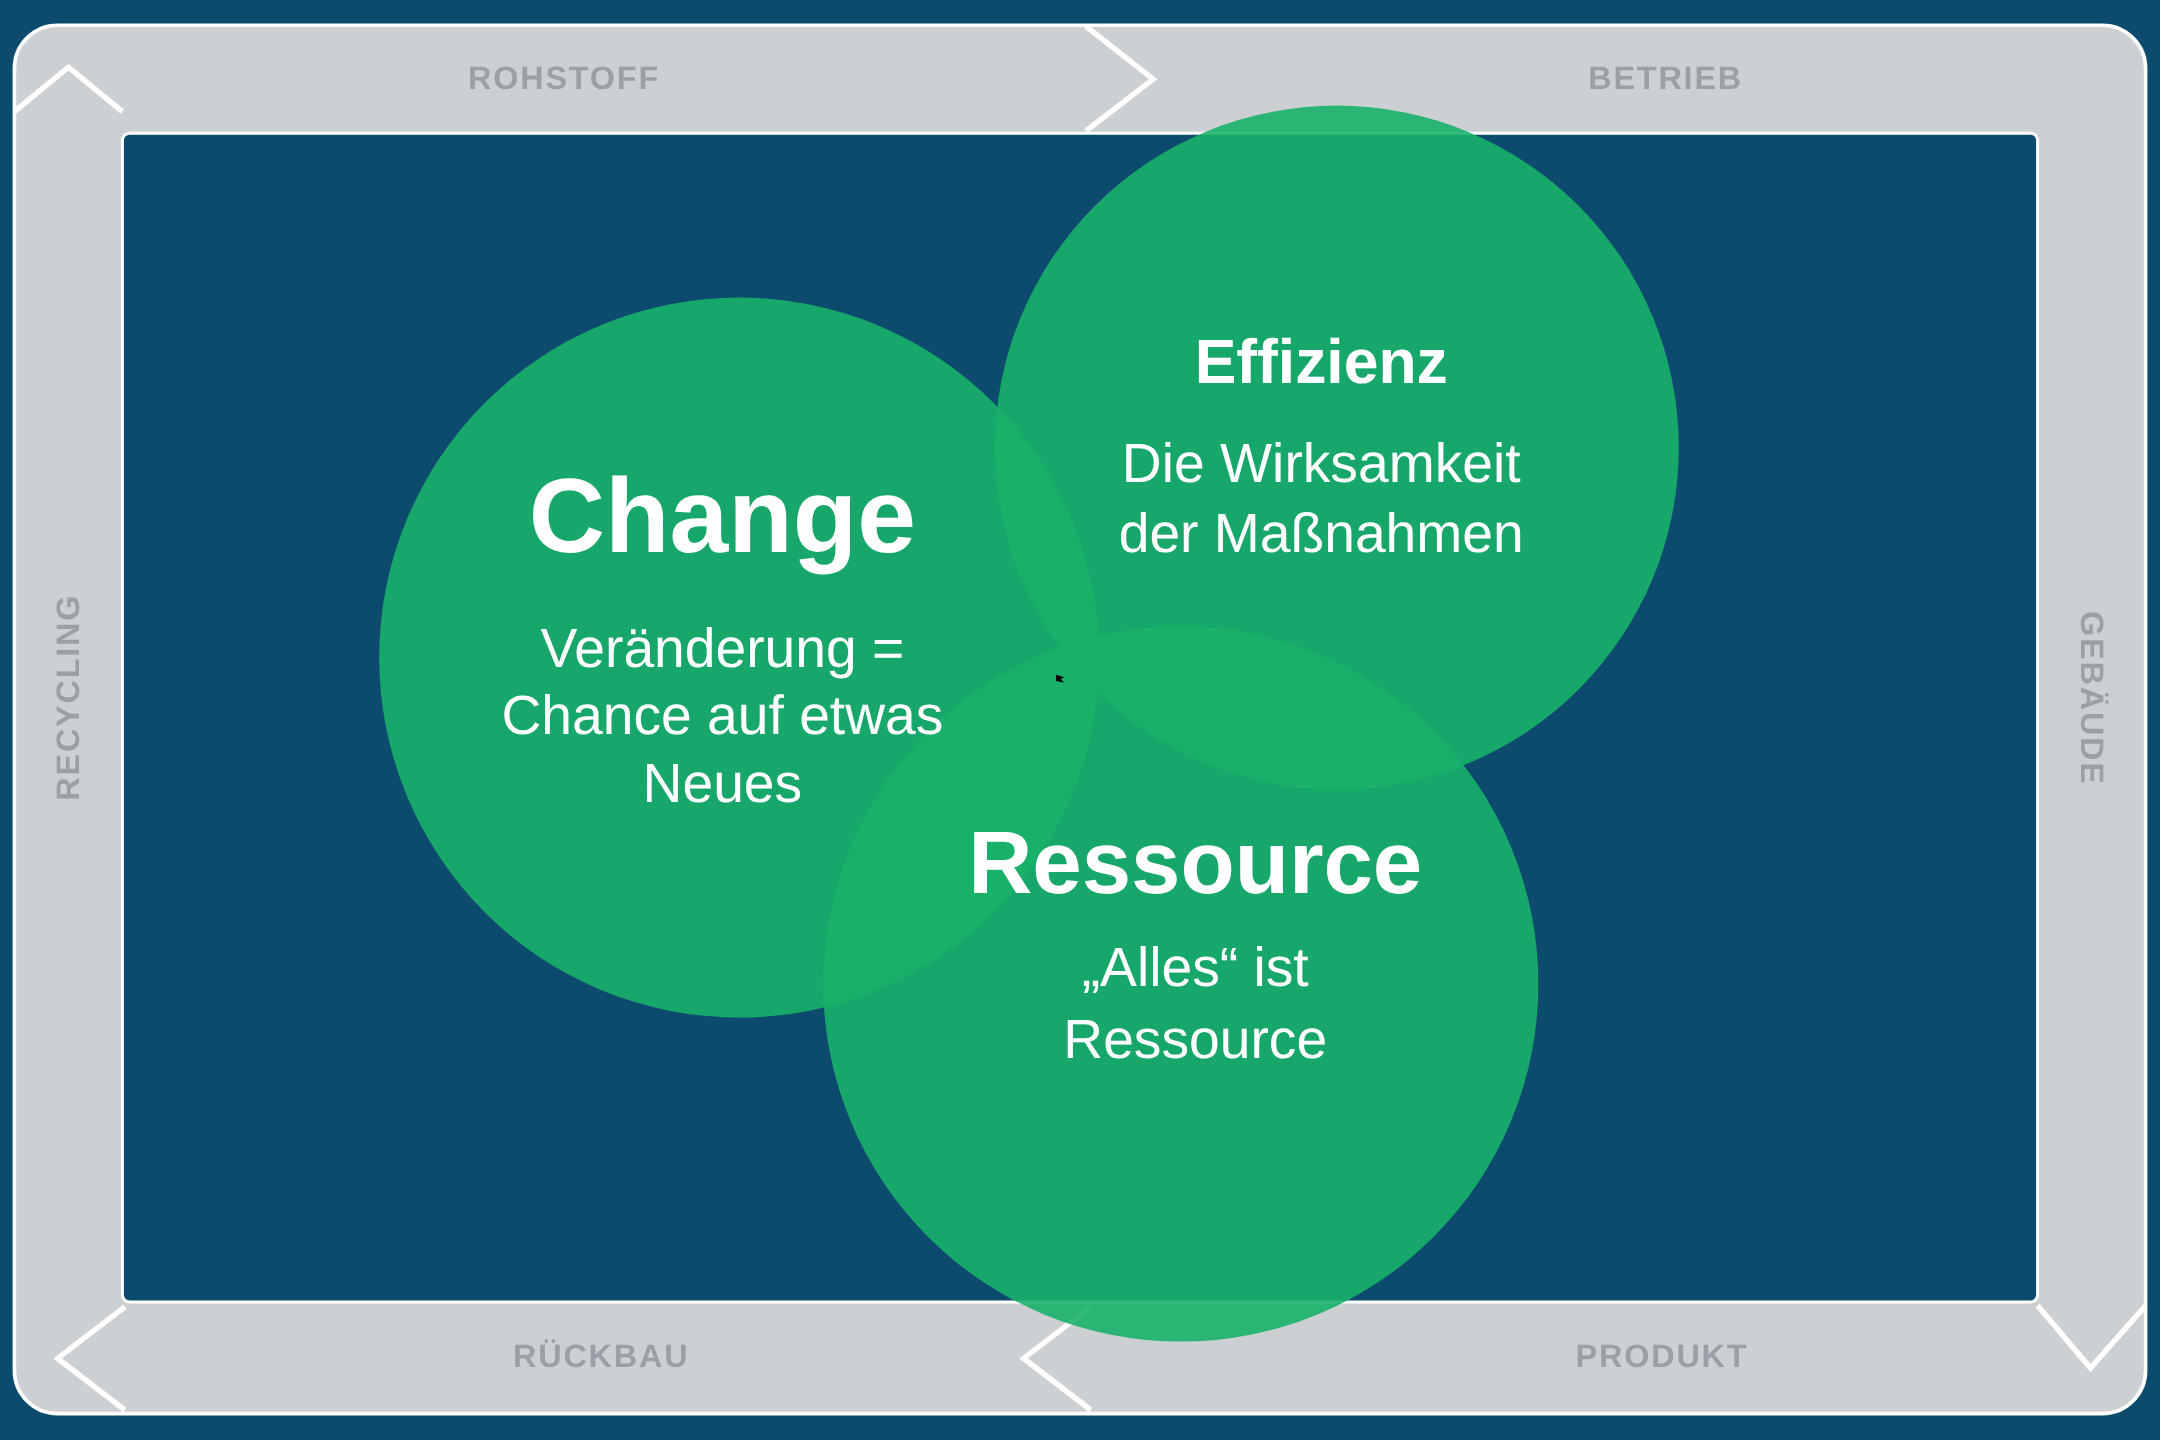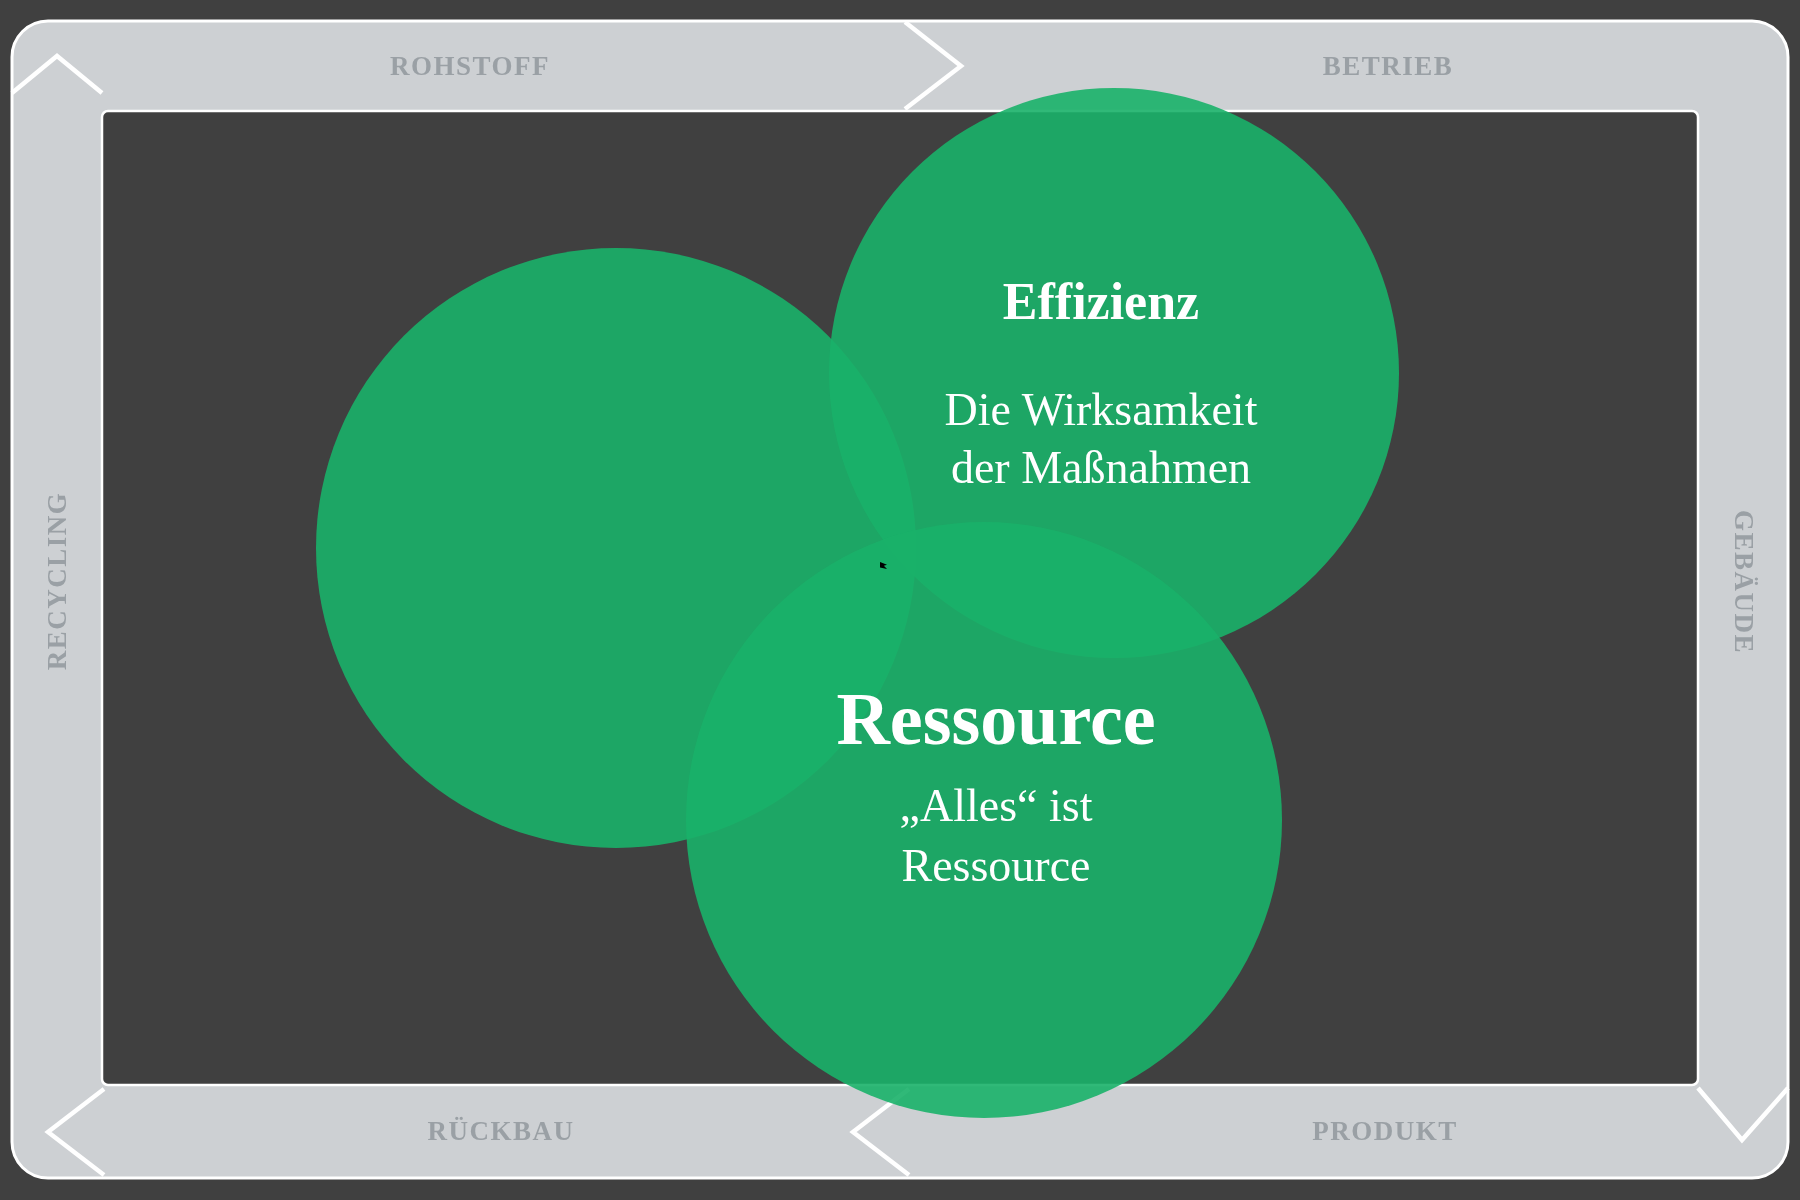--- a/index.html
+++ b/index.html
@@ -1,19 +1,19 @@
 <!DOCTYPE html>
 <html><head>
 <meta charset="utf-8">
 <style>
   html,body { margin:0; padding:0; background:#000; }
   #stage {
     position:relative; width:1800px; height:1200px;
-    background:#404040; overflow:hidden;
-    font-family:Liberation Serif, serif;
+    background:#0c4a6e; overflow:hidden;
+    font-family:Liberation Sans, sans-serif;
   }
   
   #ring-svg { position:absolute; left:0; top:0; }
 
   
   .band-label {
     position:absolute; transform:translate(-50%,-50%);
     color:#9aa0a5; font-weight:700; font-size:27px;
     letter-spacing:1.5px; white-space:nowrap; user-select:none;
   }
@@ -40,21 +40,21 @@
     position:absolute; transform:translateX(-50%);
     text-align:center; color:#ffffff; white-space:nowrap;
   }
   .bubble-title { font-weight:700; }
   #text-change    { left:602px;  top:386px; }
   #text-change .bubble-title    { font-size:88px; line-height:88px; }
   #text-change .bubble-sub      { margin-top:38px; }
   #text-change .sub-line        { font-size:46px; line-height:56px; }
   #text-effizienz { left:1101px; top:263px; }
   #text-effizienz .bubble-title { font-size:52px; line-height:78px; }
-  #text-effizienz .bubble-sub   { margin-top:40px; }
+  #text-effizienz .bubble-sub   { margin-top:16px; }
   #text-effizienz .sub-line     { font-size:46px; line-height:58px; }
   #text-ressource { left:996px;  top:682px; }
   #text-ressource .bubble-title { font-size:74px; line-height:74px; }
   #text-ressource .bubble-sub   { margin-top:20px; }
   #text-ressource .sub-line     { font-size:46px; line-height:60px; }
 
   
   #artifact-dot {
     position:absolute; left:880px; top:562px;
     width:7px; height:7px; background:#000;
@@ -82,20 +82,28 @@
   <div id="label-produkt" class="band-label">BETRIEB</div>
   <div id="label-gebaeude" class="band-label rot-cw">GEBÄUDE</div>
   <div id="label-betrieb" class="band-label">PRODUKT</div>
   <div id="label-rueckbau" class="band-label">RÜCKBAU</div>
   <div id="label-recycling" class="band-label rot-ccw">RECYCLING</div>
 
   <div id="circle-change" class="bubble"></div>
   <div id="circle-effizienz" class="bubble"></div>
   <div id="circle-ressource" class="bubble"></div>
 
+  <div id="text-change" class="bubble-text">
+    <div class="bubble-title">Change</div>
+    <div class="bubble-sub">
+      <div class="sub-line">Veränderung =</div>
+      <div class="sub-line">Chance auf etwas</div>
+      <div class="sub-line">Neues</div>
+    </div>
+  </div>
 
   <div id="text-effizienz" class="bubble-text">
     <div class="bubble-title">Effizienz</div>
     <div class="bubble-sub">
       <div class="sub-line">Die Wirksamkeit</div>
       <div class="sub-line">der Maßnahmen</div>
     </div>
   </div>
 
   <div id="text-ressource" class="bubble-text">

